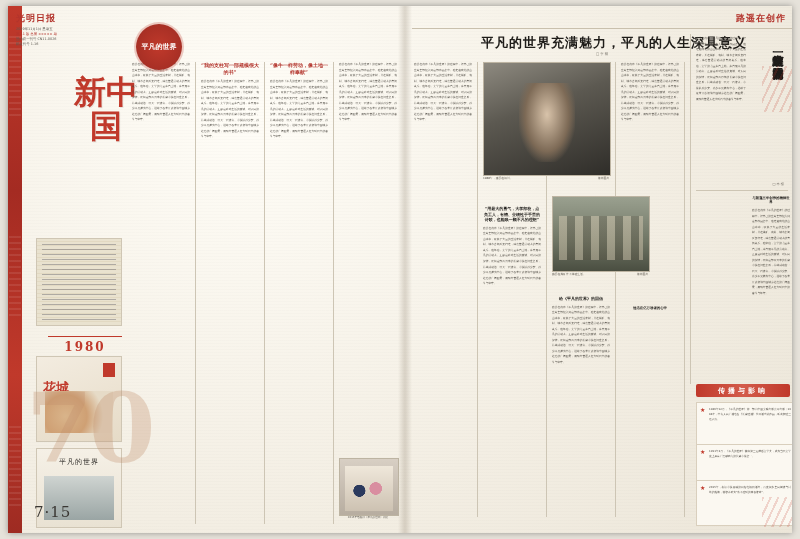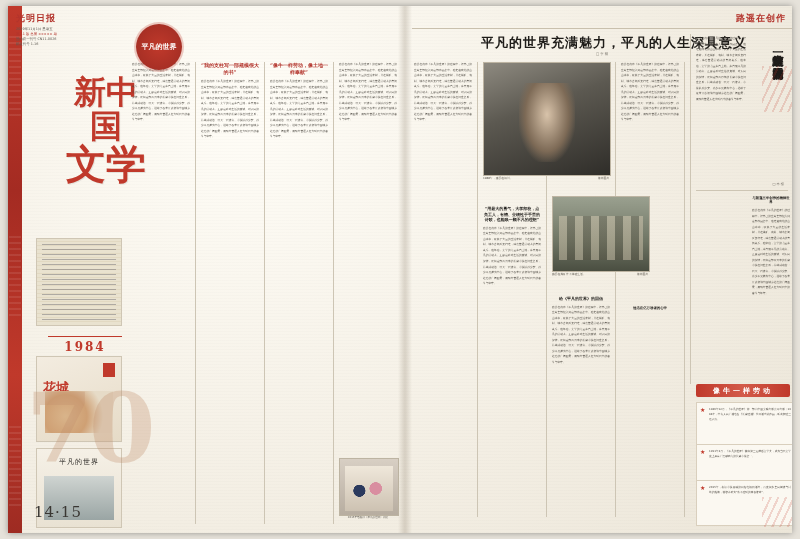--- a/index.html
+++ b/index.html
@@ -221,44 +221,43 @@
         <div class="meta">
           <div>2019年11月1日 星期五</div>
           <div class="metared">第 11 版 总第 ××××× 期</div>
           <div>国内统一刊号 CN11-0026</div>
           <div>邮发代号 1-16</div>
         </div>
       </div>
 
       <div class="feature-title">
         <span class="ch">新中国</span>
-        <span class="ch" style="font-size:40px">文学</span>
       </div>
 
       <div class="thumb manuscript">
         <div class="ink"></div>
       </div>
 
       <div class="year-badge">
-        <span>1984</span>
+        <span>1980</span>
       </div>
 
       <div class="thumb huacheng" style="top:350px">
         <div class="hc-title">花城</div>
         <div class="hc-badge"></div>
         <div class="hc-art"></div>
       </div>
 
       <div class="thumb bookcover" style="top:442px">
         <div class="bc-t">平凡的世界</div>
         <div class="bc-art"></div>
       </div>
 
       <div class="big70">70</div>
-      <div class="page-num">14·15</div>
+      <div class="page-num">7·15</div>
 
       <div class="col" style="left:124px;top:56px;width:58px;height:462px">
         <div class="ctext">路遥在创作《平凡的世界》的过程中，把自己的生命全部投入到这部作品之中。他走遍陕北的山山水水，收集了大量的生活素材，并在煤矿、农村、城市之间反复行走，体会普通劳动者的喜怒哀乐。他坚信，文学的力量来自土地，来自最平凡的劳动者。正是这种对生活的真诚、对人民的深情，使得这部百万字的长篇小说在问世之后，持续感动着一代又一代读者。小说以孙少安、孙少平兄弟为中心，描绘了改革开放初期中国城乡社会的广阔图景，展现出普通人在大时代中的奋斗与坚守。</div>
       </div>
       <div class="colrule" style="left:187px;top:56px;height:462px"></div>
 
       <div class="col" style="left:193px;top:56px;width:58px;height:462px">
         <div class="chead">“我的支柱写一部规模很大的书”</div>
         <div class="ctext">路遥在创作《平凡的世界》的过程中，把自己的生命全部投入到这部作品之中。他走遍陕北的山山水水，收集了大量的生活素材，并在煤矿、农村、城市之间反复行走，体会普通劳动者的喜怒哀乐。他坚信，文学的力量来自土地，来自最平凡的劳动者。正是这种对生活的真诚、对人民的深情，使得这部百万字的长篇小说在问世之后，持续感动着一代又一代读者。小说以孙少安、孙少平兄弟为中心，描绘了改革开放初期中国城乡社会的广阔图景，展现出普通人在大时代中的奋斗与坚守。</div>
       </div>
@@ -341,21 +340,21 @@
 
       <div style="position:absolute;left:340px;top:190px;width:38px;font-size:3.4px;color:#23211e;font-weight:bold;text-align:center">与路遥三年创作的精神世界</div>
 
       <div class="col" style="left:340px;top:202px;width:38px;height:168px">
         <div class="ctext">路遥在创作《平凡的世界》的过程中，把自己的生命全部投入到这部作品之中。他走遍陕北的山山水水，收集了大量的生活素材，并在煤矿、农村、城市之间反复行走，体会普通劳动者的喜怒哀乐。他坚信，文学的力量来自土地，来自最平凡的劳动者。正是这种对生活的真诚、对人民的深情，使得这部百万字的长篇小说在问世之后，持续感动着一代又一代读者。小说以孙少安、孙少平兄弟为中心，描绘了改革开放初期中国城乡社会的广阔图景，展现出普通人在大时代中的奋斗与坚守。</div>
       </div>
 
       <div style="position:absolute;left:209px;top:300px;width:58px;font-size:3.4px;color:#23211e;font-weight:bold;text-align:center">他活在亿万读者的心中</div>
 
       <div class="section-banner" style="left:284px;top:378px;width:94px">
-        <span>像牛一样劳动</span>
+        <span>传播与影响</span>
       </div>
 
       <div class="bullet-box" style="left:284px;top:396px;width:82px;height:36px">
         <span class="star">★</span>
         <span>1986年12月，《平凡的世界》第一部由中国文联出版公司出版；1988年，中央人民广播电台《长篇连播》节目播出该作品，听众超过三亿人次。</span>
       </div>
       <div class="bullet-box" style="left:284px;top:438px;width:82px;height:30px">
         <span class="star">★</span>
         <span>1991年3月，《平凡的世界》获得第三届茅盾文学奖，成为当代文学史上具有广泛影响力的长篇小说之一。</span>
       </div>

